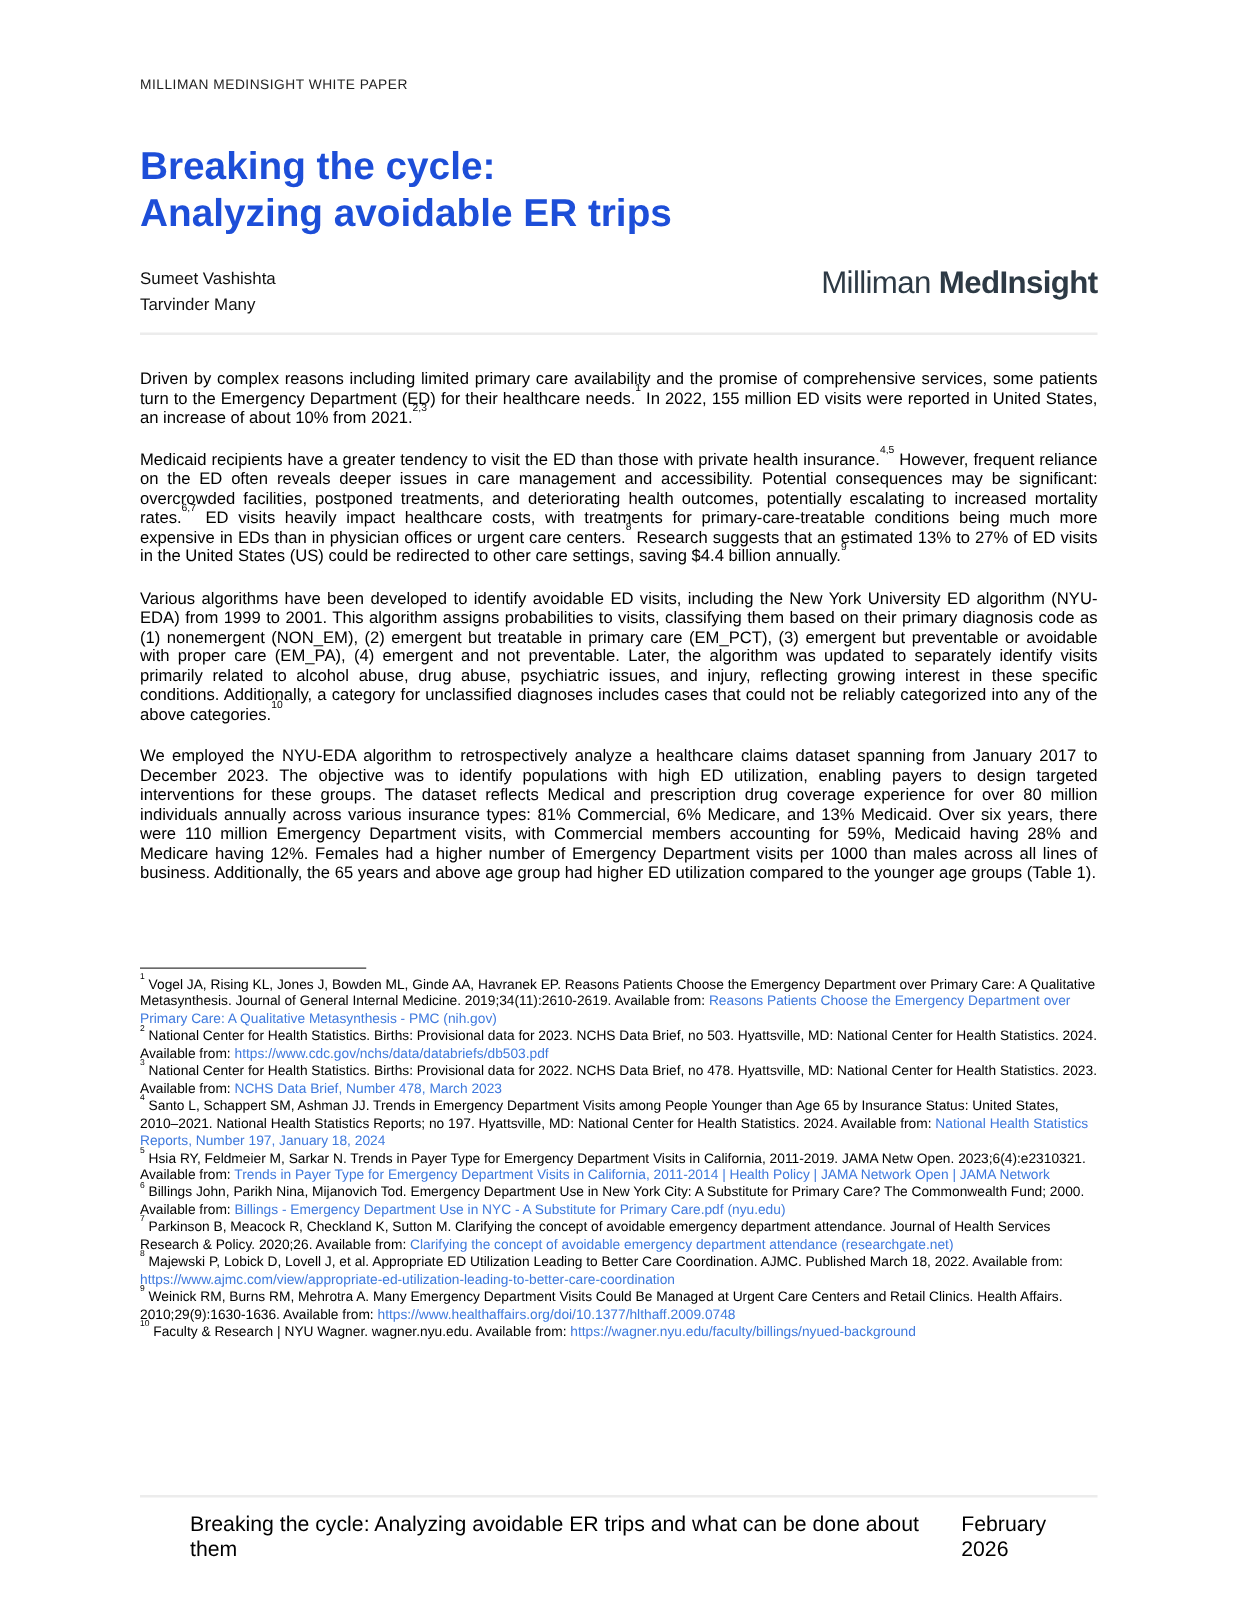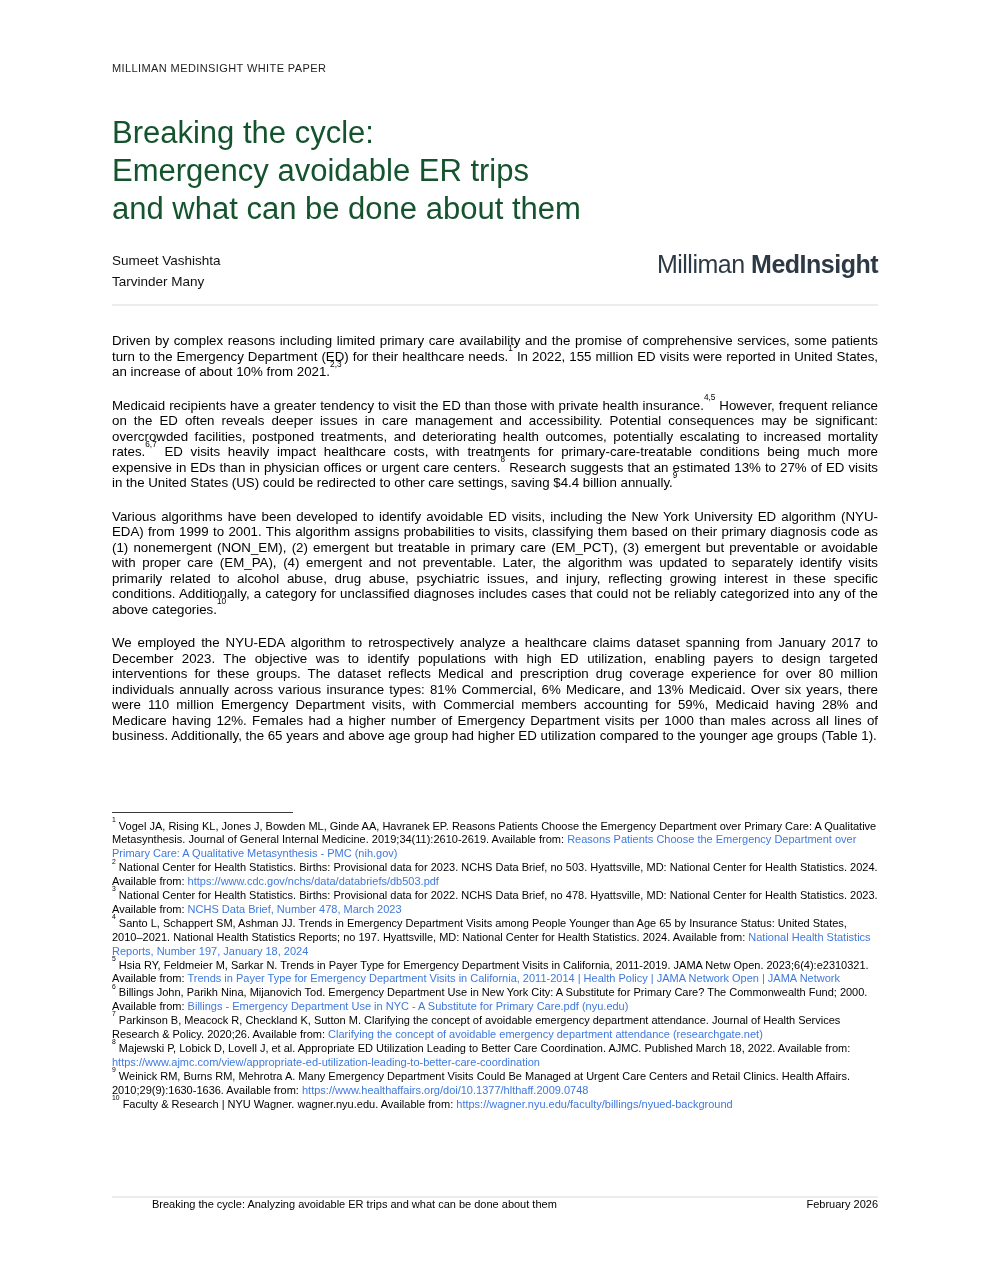--- a/index.html
+++ b/index.html
@@ -17,22 +17,22 @@
   .kicker {
     font-size: 11px;
     letter-spacing: 0.4px;
     color: #1f1f1f;
   }
 
   .title {
     margin: 40px 0 4px 0;
     font-size: 31px;
     line-height: 38px;
-    font-weight: 400;
-    color: #14532d;
+    font-weight: 700;
+    color: #1d4ed8;
   }
 
   .byline-row {
     margin-top: 22px;
     display: flex;
     justify-content: space-between;
     align-items: flex-start;
   }
   .authors { font-size: 13.5px; line-height: 21px; color: #111; }
   .logo {
@@ -80,39 +80,39 @@
   .fn-link.u { }
 
   .footer {
     position: absolute;
     left: 112px;
     right: 112px;
     top: 1196px;
   }
   .footer-divider { height: 2px; background: var(--divlight, #ececec); }
   .footer-row {
+    margin-top: 12px;
     display: flex;
     justify-content: space-between;
-    font-size: 11px;
+    font-size: 17px;
     color: #000;
     padding-left: 40px;
   }
 </style>
 </head>
 <body>
 
 <div class="page">
   <div class="content">
 
     <div class="kicker">MILLIMAN MEDINSIGHT WHITE PAPER</div>
 
     <h1 class="title">
       <div>Breaking the cycle:</div>
-      <div>Emergency avoidable ER trips</div>
-      <div>and what can be done about them</div>
+      <div>Analyzing avoidable ER trips</div>
     </h1>
 
     <div class="byline-row">
       <div class="authors">
         <div>Sumeet Vashishta</div>
         <div>Tarvinder Many</div>
       </div>
       <div class="logo">
         <span class="w1">Milliman</span>
         <span> </span>

